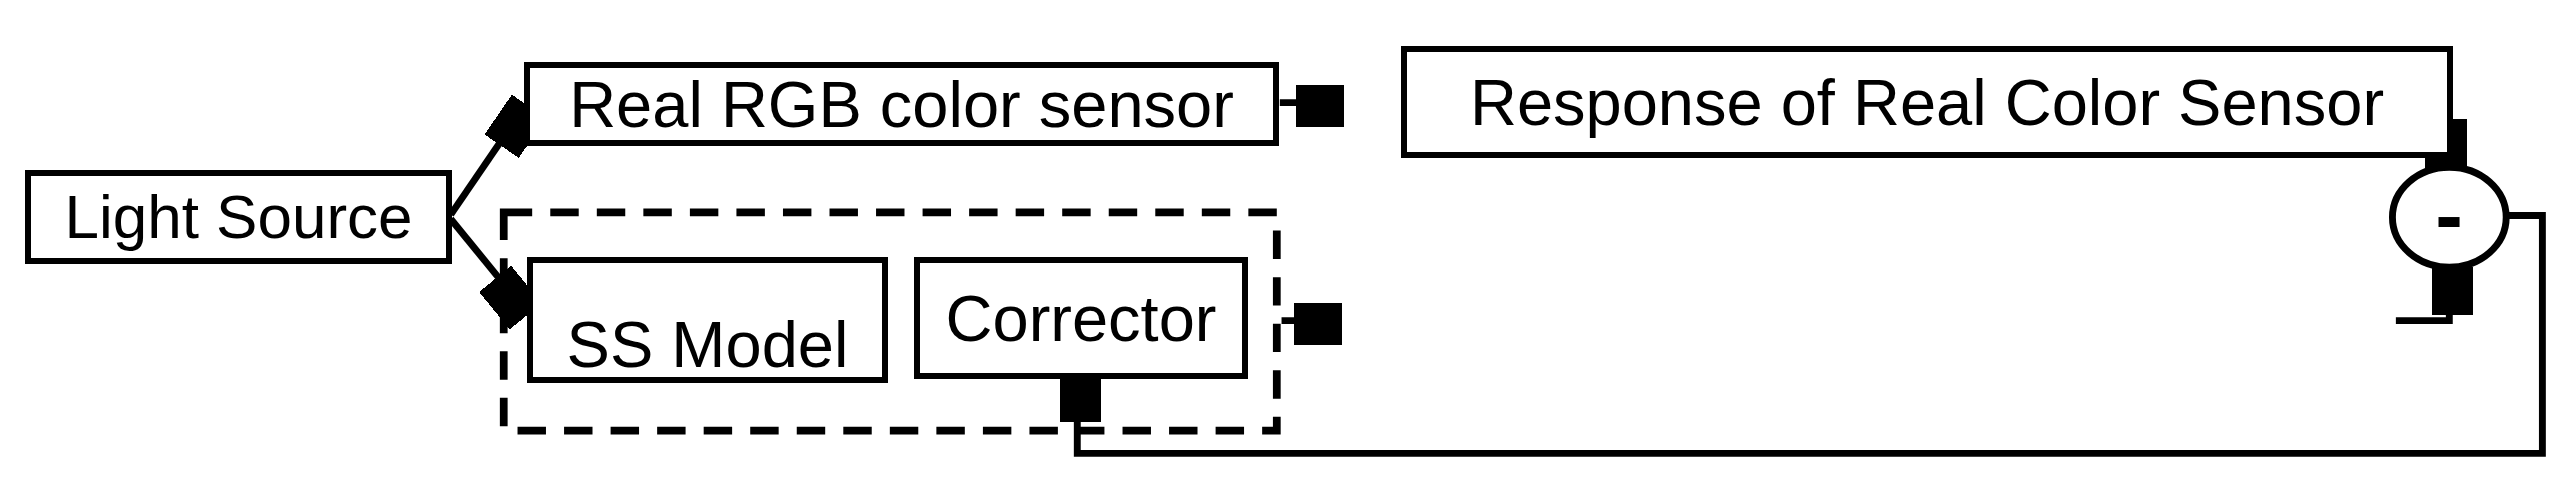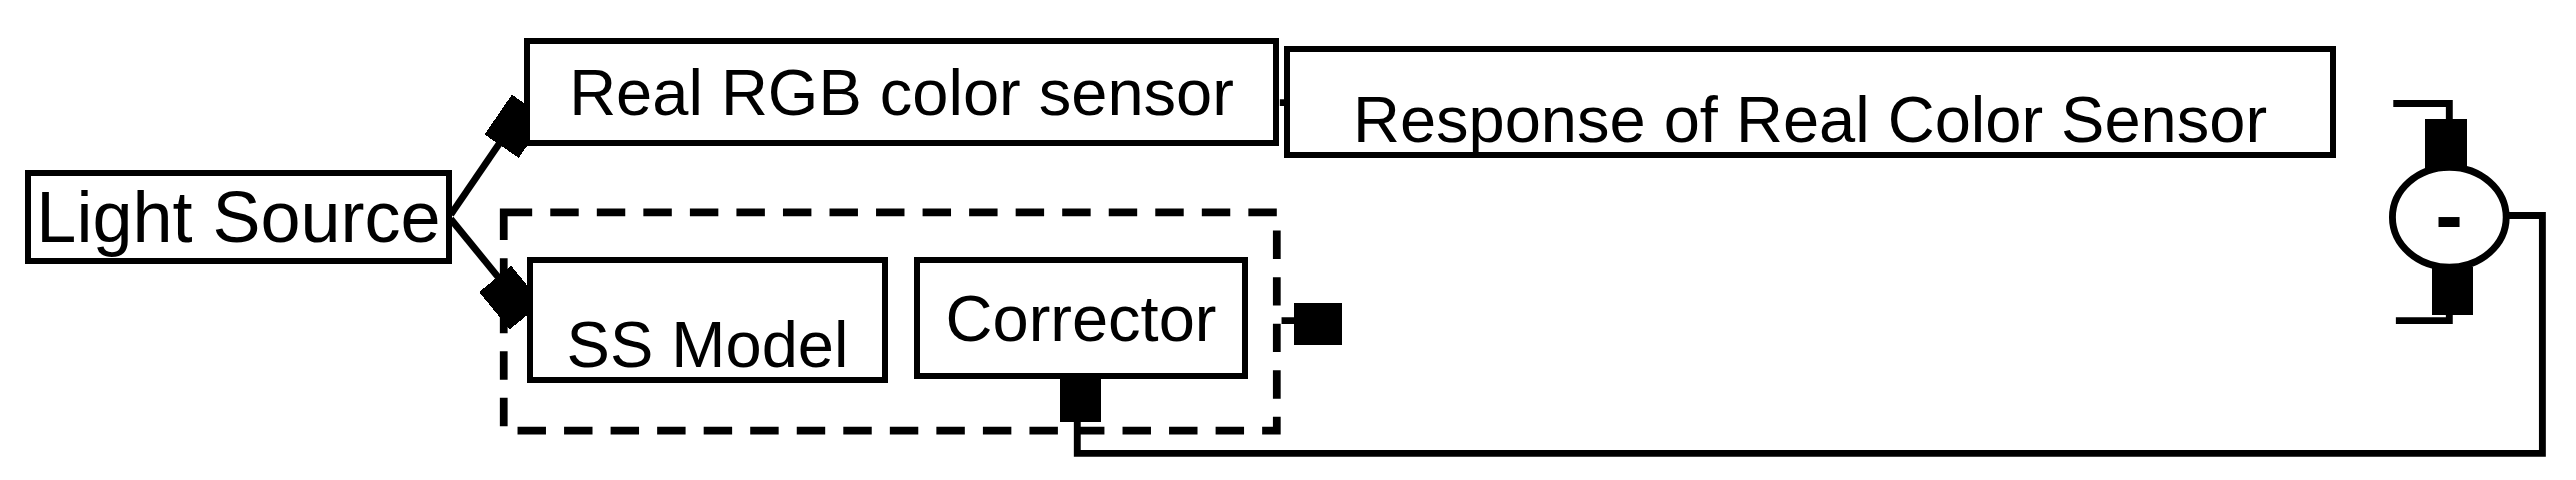--- a/index.html
+++ b/index.html
@@ -65,29 +65,29 @@
 
     <path d="M523,249 L605,129" marker-end="url(#ah)"></path>
     <path d="M523,254 L607,357" marker-end="url(#ah)"></path>
     <path d="M1485,119 L1550,119" marker-end="url(#ah)"></path>
     <path d="M1487,372 L1548,372" marker-end="url(#ah)"></path>
     <path d="M2777,120 L2842,120 L2842,185" marker-end="url(#ah)"></path>
     <path d="M2780,372 L2842,372 L2842,319" marker-end="url(#ah)"></path>
     <path d="M2911,250 L2950,250 L2950,526 L1250,526 L1250,443" marker-end="url(#ah)"></path>
   </svg>
 
-  <div class="node" style="left:25px;top:170px;width:427px;height:94px;font-size:72px;">
+  <div class="node" style="left:25px;top:170px;width:427px;height:94px;font-size:62px;">
     <span class="lbl">Light Source</span>
   </div>
 
-  <div class="node" style="left:524px;top:38px;width:755px;height:108px;text-align:right;">
+  <div class="node" style="left:524px;top:62px;width:755px;height:84px;text-align:right;">
     <span class="lbl">Real RGB color sensor</span>
   </div>
 
-  <div class="node" style="left:1284px;top:46px;width:1052px;height:112px;align-items:flex-end;">
+  <div class="node" style="left:1401px;top:46px;width:1052px;height:112px;">
     <span class="lbl">Response of Real Color Sensor</span>
   </div>
 
   <div class="node" style="left:527px;top:257px;width:361px;height:126px;align-items:flex-end;">
     <span class="lbl">SS Model</span>
   </div>
 
   <div class="node" style="left:914px;top:257px;width:334px;height:122px;">
     <span class="lbl">Corrector</span>
   </div>

